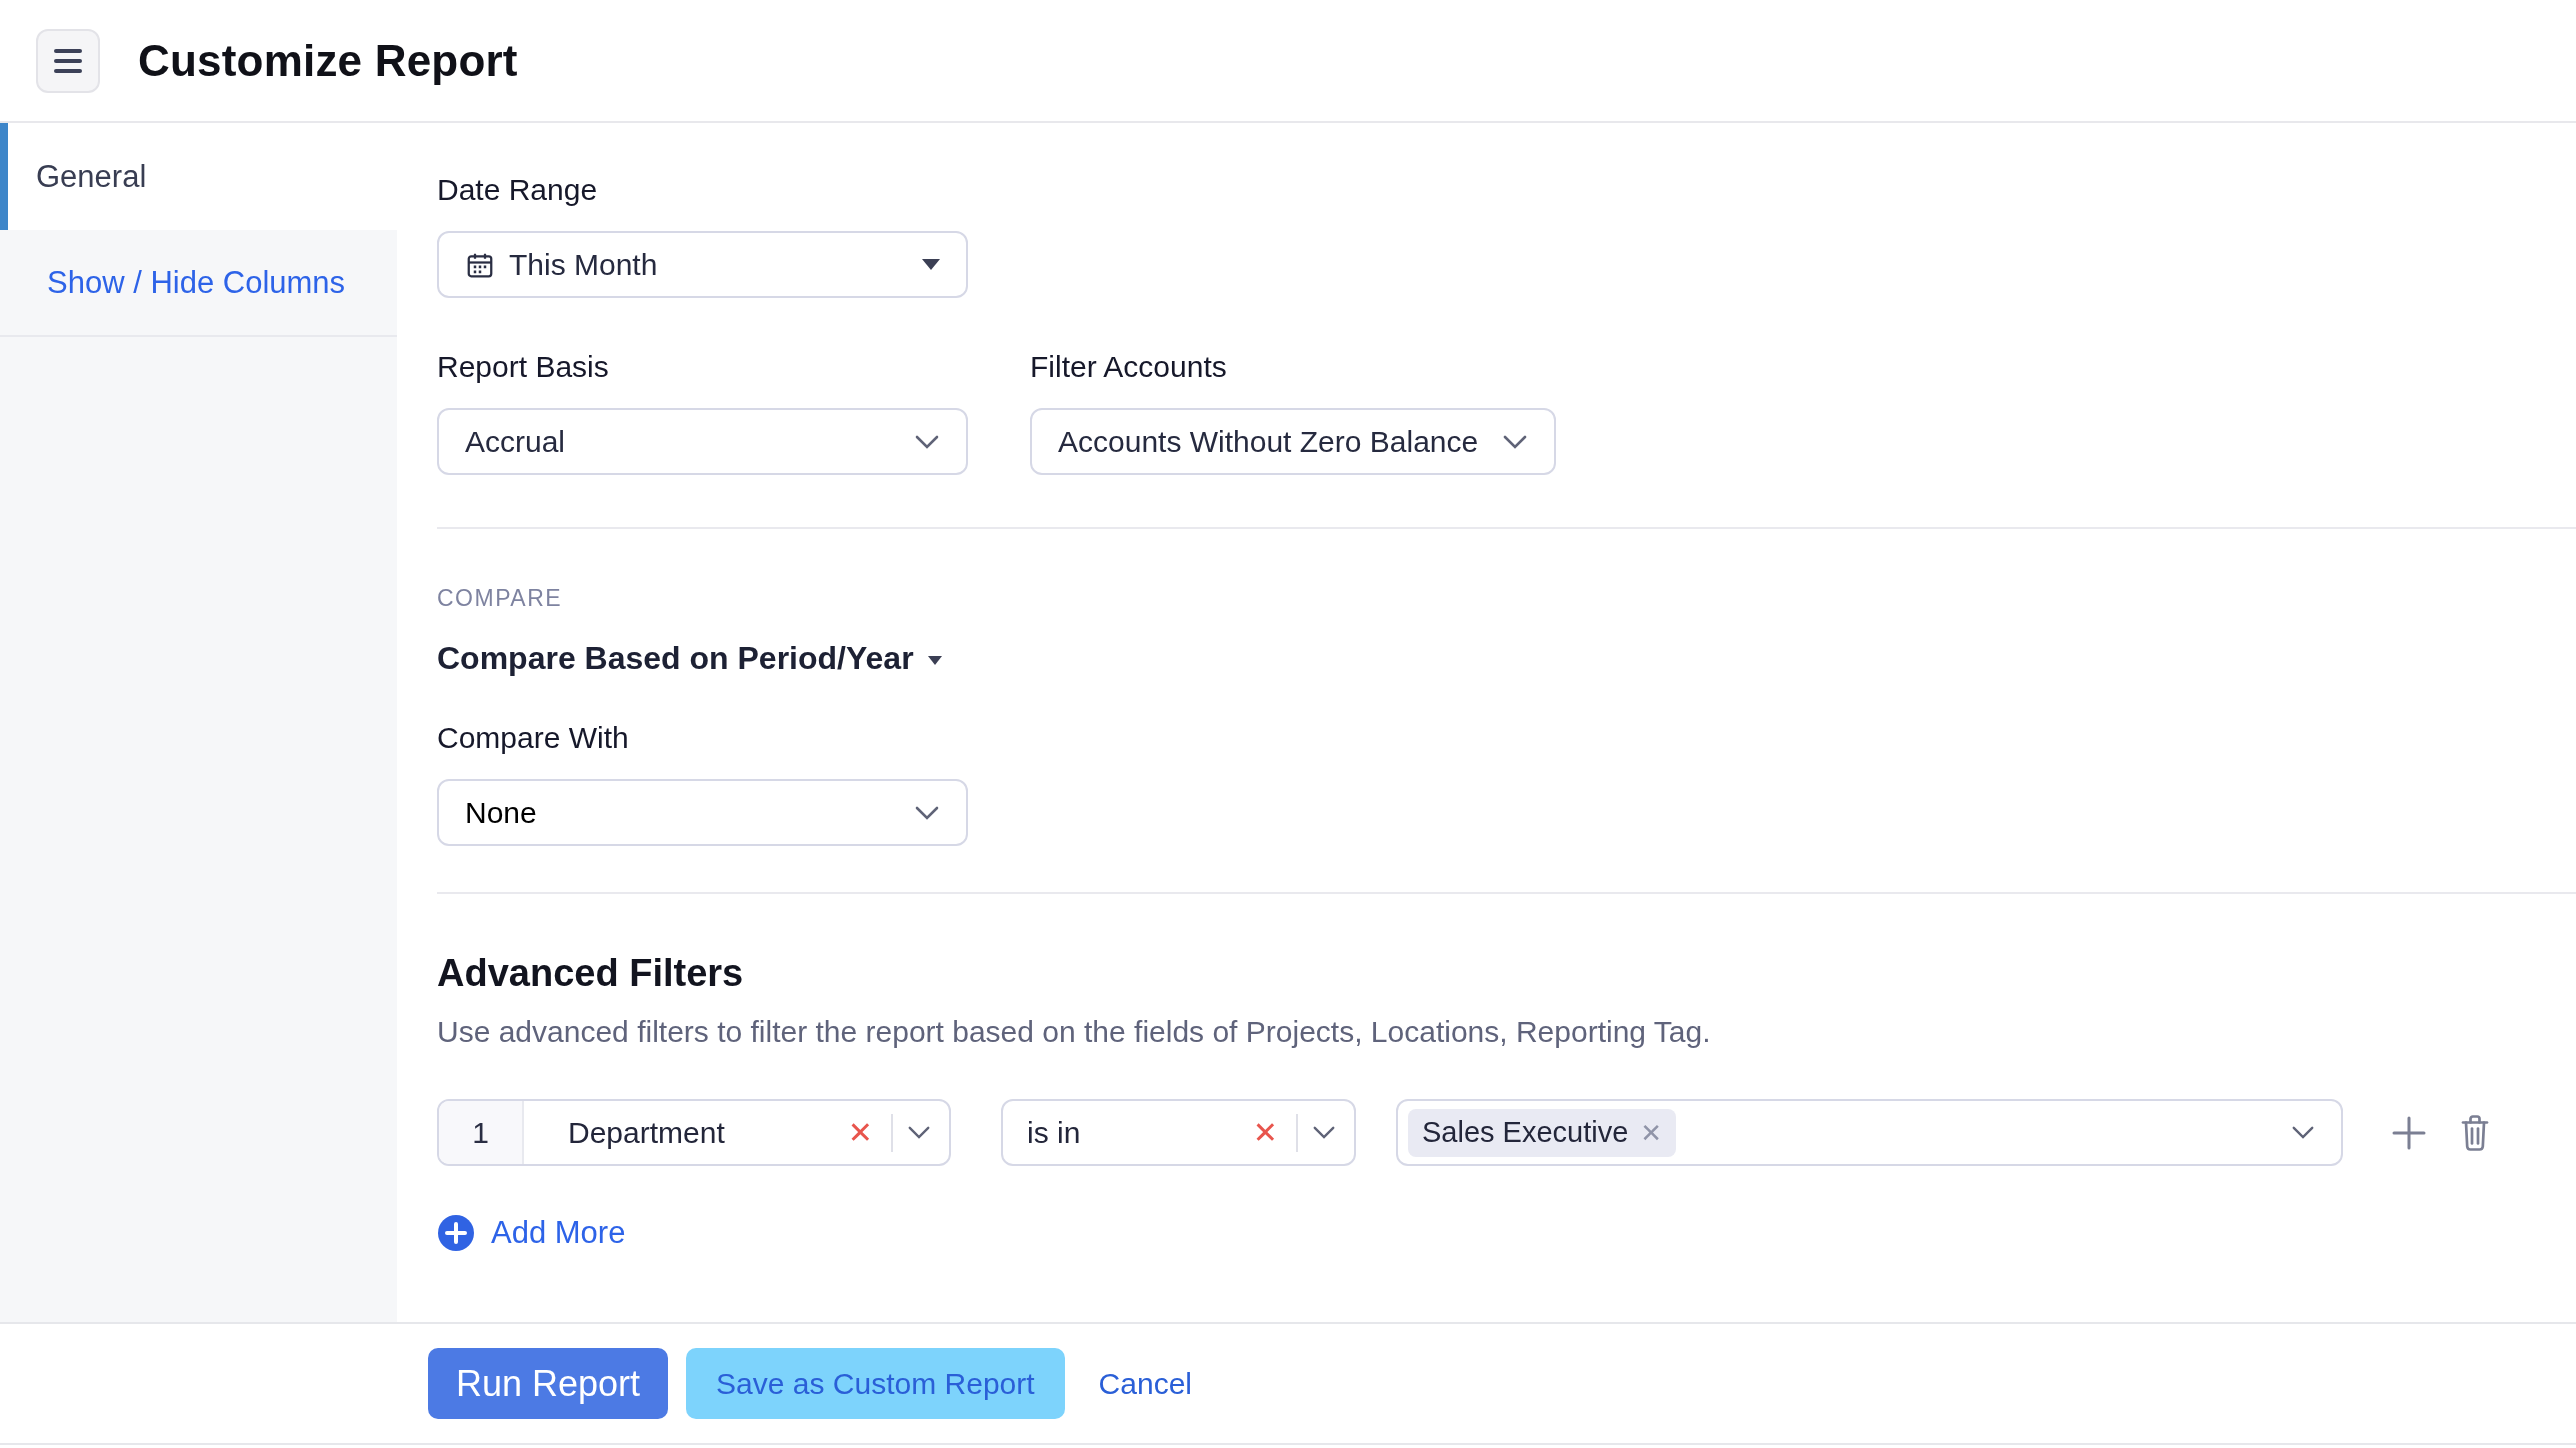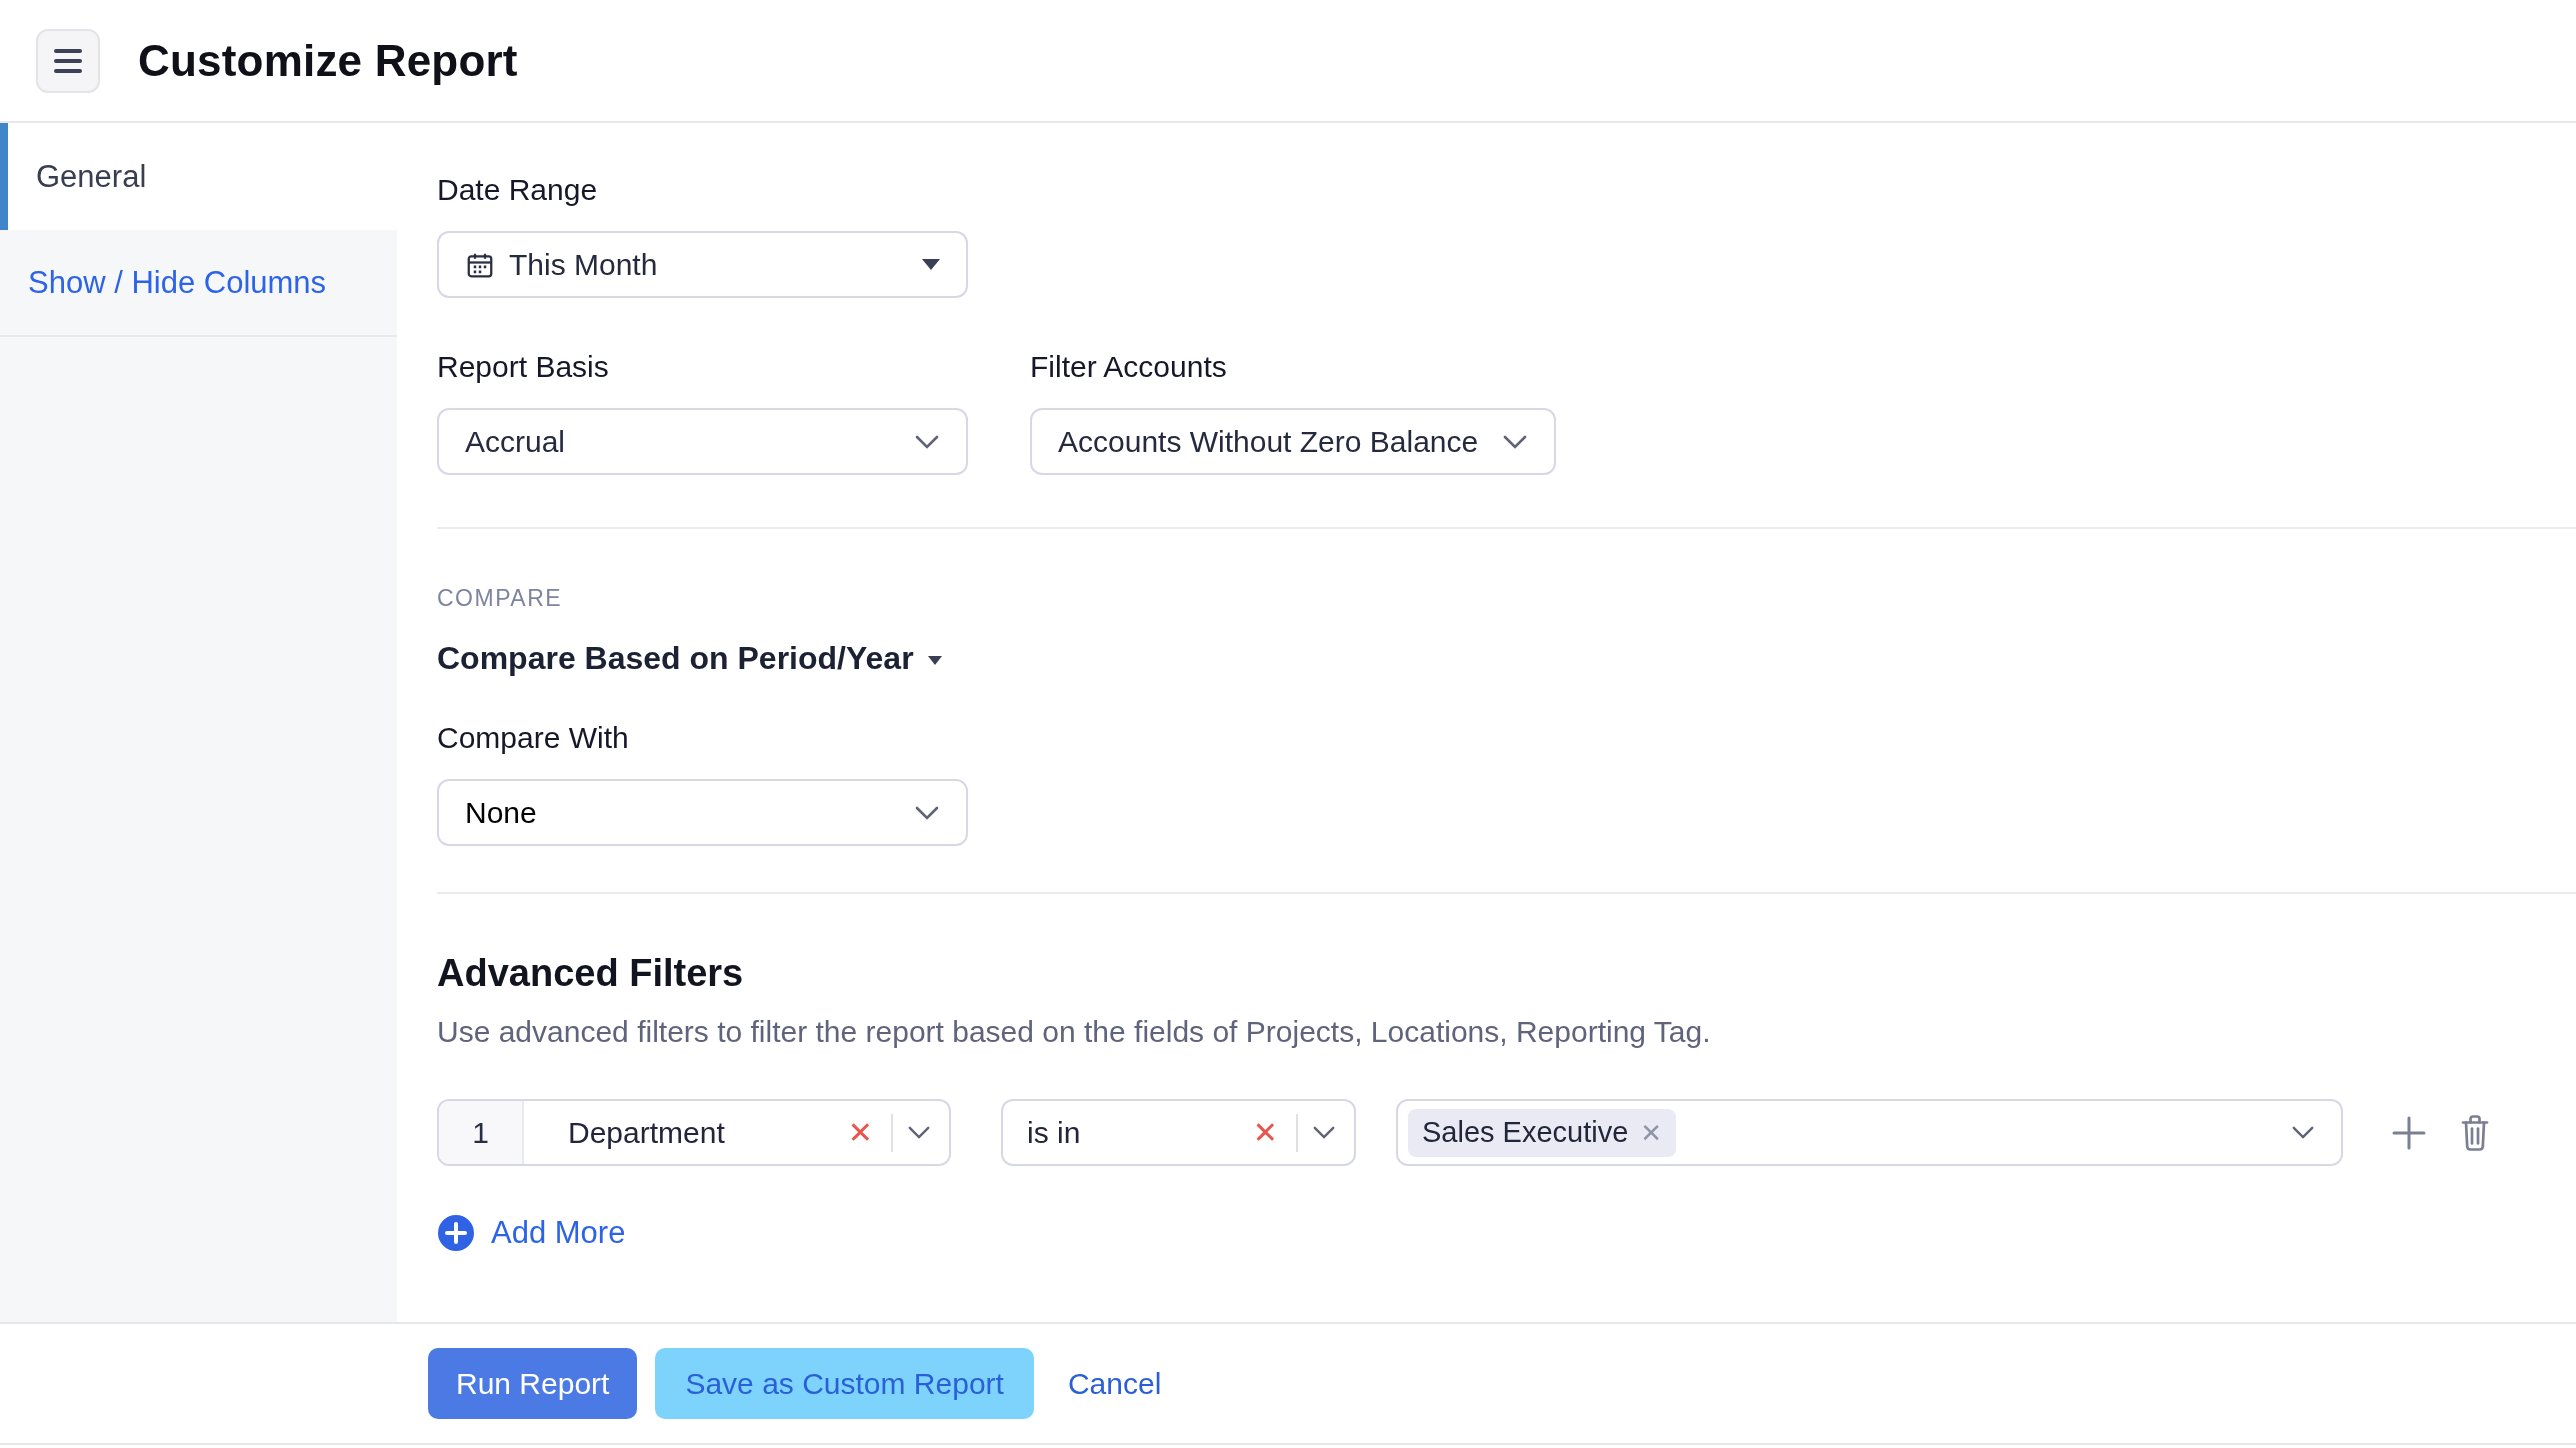--- a/index.html
+++ b/index.html
@@ -9,21 +9,21 @@
   .topbar { height:123px; border-bottom:2px solid #e8e8ec; display:flex; align-items:center; padding-left:36px; background:#fff; }
   .menu-btn { width:64px; height:64px; border:2px solid #e3e3e8; background:#f5f5f7; border-radius:12px;
               display:flex; align-items:center; justify-content:center; cursor:pointer; }
   .hamburger { display:flex; flex-direction:column; gap:6px; }
   .hamburger .bar { width:28px; height:4px; background:#3c4158; border-radius:2px; }
   .page-title { font-size:44px; font-weight:600; color:#101118; margin-left:38px; letter-spacing:0.2px; }
 
   .content-row { display:flex; height:1199px; }
 
   .sidebar { width:397px; background:#f6f7f9; flex-shrink:0; }
-  .side-item { height:107px; display:flex; align-items:center; padding-left:28px; font-size:31px; color:#383d52; cursor:pointer; }
+  .side-item { height:107px; display:flex; align-items:center; padding-left:47px; font-size:31px; color:#383d52; cursor:pointer; }
   .side-item.active { background:#ffffff; border-left:8px solid #3e86c9; padding-left:28px; }
   .side-item.linkish { color:#2d63e8; border-bottom:2px solid #e8e9ee; }
 
   .panel { flex:1; background:#fff; padding:0 0 0 40px; }
 
   .field-label { font-size:30px; color:#16182a; }
   .mt-first { margin-top:50px; }
 
   .select { height:67px; border:2px solid #d6d8e6; border-radius:12px; background:#fff;
             display:flex; align-items:center; padding:0 26px; font-size:30px; color:#262a3f;
@@ -72,21 +72,21 @@
 
   .icon-btn { background:none; border:none; cursor:pointer; padding:0; display:flex; align-items:center; }
   .plus-btn { margin-left:46px; }
   .trash-btn { margin-left:28px; }
 
   .add-more { margin-top:48px; display:inline-flex; align-items:center; gap:16px; background:none; border:none; cursor:pointer; }
   .add-more span { font-size:31px; color:#2d63e8; font-weight:500; }
 
   .actions { height:123px; border-top:2px solid #e6e7eb; border-bottom:2px solid #e6e7eb;
              display:flex; align-items:center; padding-left:428px; background:#fff; }
-  .btn-primary { height:71px; padding:0 28px; background:#4c7ae4; color:#fff; font-size:30px;
+  .btn-primary { height:71px; padding:0 28px; background:#4c7ae4; color:#fff; font-size:36px;
                  border:none; border-radius:10px; cursor:pointer; font-family:inherit; }
   .btn-secondary { height:71px; padding:0 30px; background:#7dd3fc; color:#2a5fd7; font-size:30px;
                    border:none; border-radius:10px; cursor:pointer; margin-left:18px; font-family:inherit; }
   .btn-link { background:none; border:none; color:#2a5fd7; font-size:30px; cursor:pointer; margin-left:34px; font-family:inherit; }
 </style>
 </head>
 <body>
 
 <header class="topbar">
   <button class="menu-btn">

